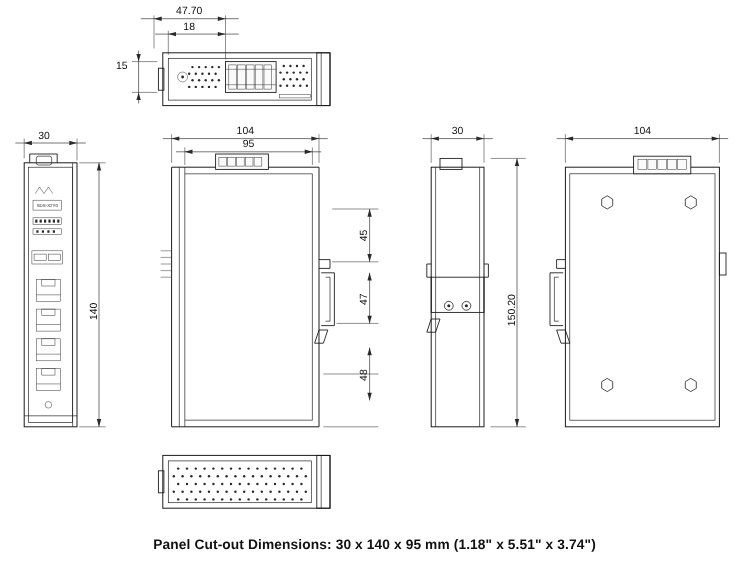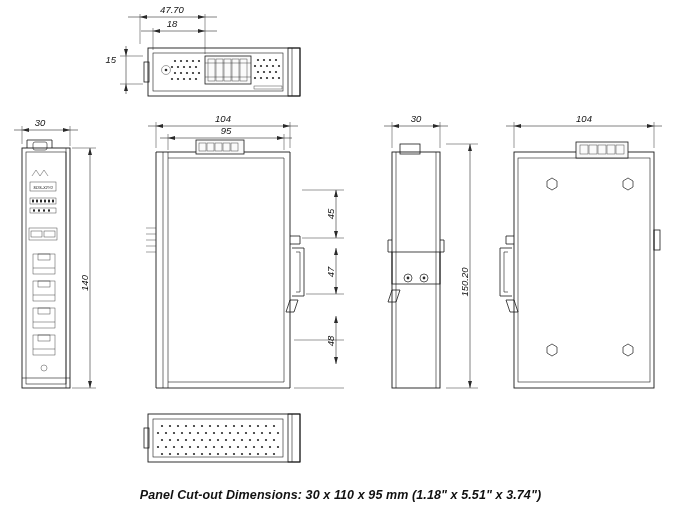--- a/index.html
+++ b/index.html
@@ -13,21 +13,20 @@
     font-family: "Liberation Sans", sans-serif;
     color: #1a1a1a;
     overflow: hidden;
     position: relative;
   }
   #stage {
     position: absolute;
     left: 0; top: 0;
     width: 681px;
     height: 519px;
-    font-style: italic;
   }
   svg#drawing {
     position: absolute;
     left: 0; top: 0;
     width: 681px;
     height: 519px;
   }
   .caption {
     position: absolute;
     left: 0;
@@ -486,15 +485,15 @@
         <circle class="dot" cx="242" cy="454" r="1.1"></circle>
           <circle class="dot" cx="250" cy="454" r="1.1"></circle>
         <circle class="dot" cx="258" cy="454" r="1.1"></circle>
           <circle class="dot" cx="266" cy="454" r="1.1"></circle>
         <circle class="dot" cx="274" cy="454" r="1.1"></circle>
       </g>
     </g>
 
   </svg>
 
-  <div class="caption">Panel Cut-out Dimensions: 30 x 110 x 95 mm (1.18" x 5.51" x 3.74")</div>
+  <div class="caption">Panel Cut-out Dimensions: 30 x 140 x 95 mm (1.18" x 5.51" x 3.74")</div>
 
 </div>
 
 </body></html>

